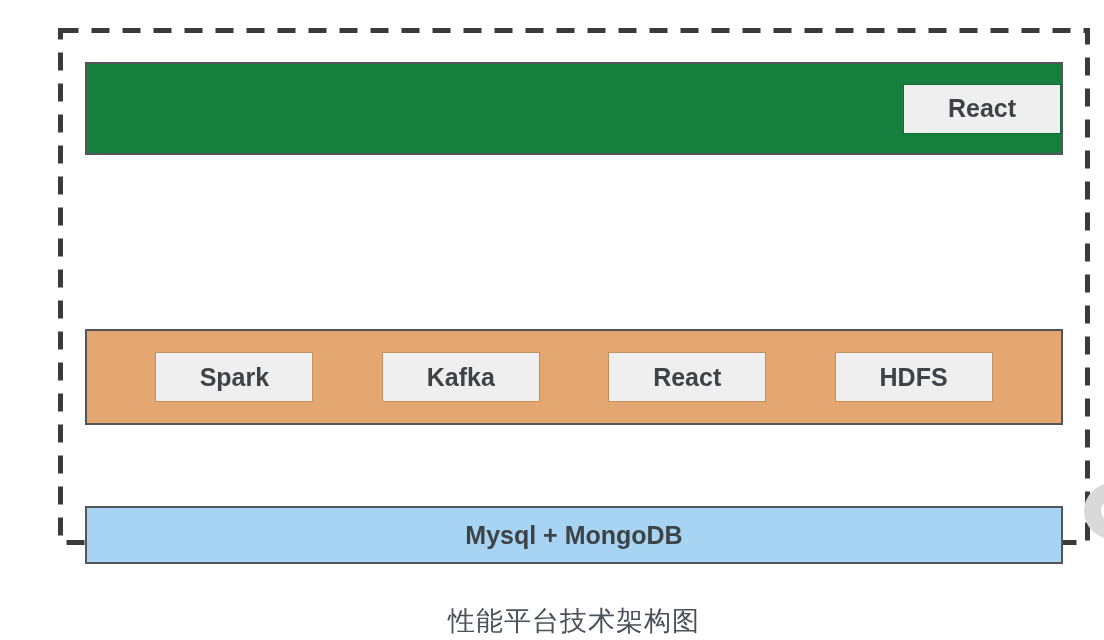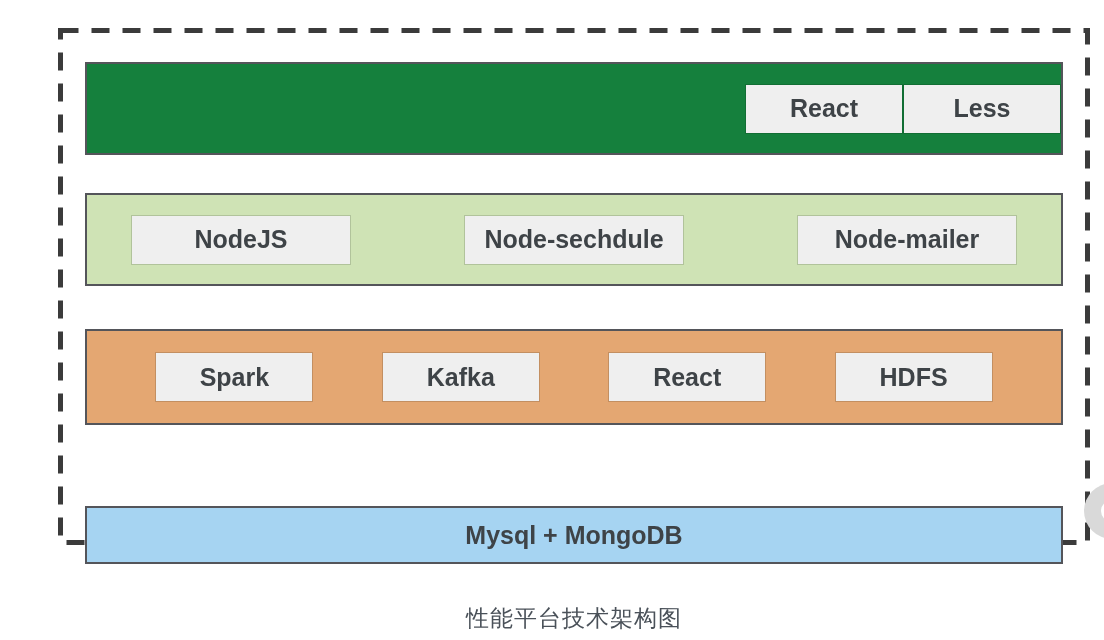--- a/index.html
+++ b/index.html
@@ -62,21 +62,21 @@
     font-size: 25px;
     font-weight: bold;
     color: var(--text-color);
     white-space: nowrap;
   }
 
   .caption {
     position: absolute;
     left: 58px; top: 603px; width: 1032px;
     text-align: center;
-    font-size: 23px;
+    font-size: 27px;
     color: var(--caption-color);
     letter-spacing: 1px;
   }
 
   .floating-button {
     position: absolute;
     left: 1084px; top: 483px;
     width: 56px; height: 56px;
     border-radius: 50%;
     background: var(--widget-bg);
@@ -96,28 +96,22 @@
 <body>
 
 <div class="canvas">
 
   <svg class="dashed-border-svg" width="1104" height="640">
     <rect x="60.5" y="30.5" width="1027" height="512"></rect>
   </svg>
 
   <div class="layer layer-frontend" style="background: #15803d; justify-content: flex-end;">
     <div class="chip chip-sm">React</div>
-    <div class="chip chip-sm">Less</div>
   </div>
 
-  <div class="layer layer-node" style="background: rgb(207, 227, 181);">
-    <div class="chip chip-lg">NodeJS</div>
-    <div class="chip chip-lg">Node-sechdule</div>
-    <div class="chip chip-lg">Node-mailer</div>
-  </div>
 
   <div class="layer layer-bigdata" style="background: rgb(228, 167, 114);">
     <div class="chip chip-sm">Spark</div>
     <div class="chip chip-sm">Kafka</div>
     <div class="chip chip-sm">React</div>
     <div class="chip chip-sm">HDFS</div>
   </div>
 
   <div class="layer layer-storage" style="background: rgb(166, 212, 242);">
     <div class="storage-label">Mysql + MongoDB</div>

